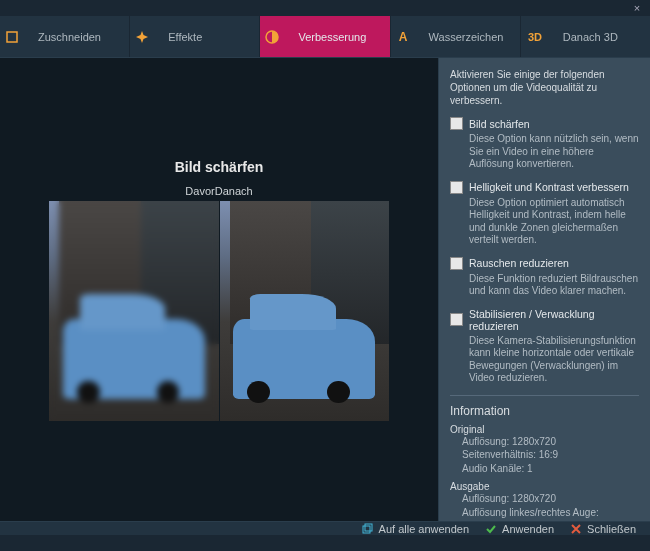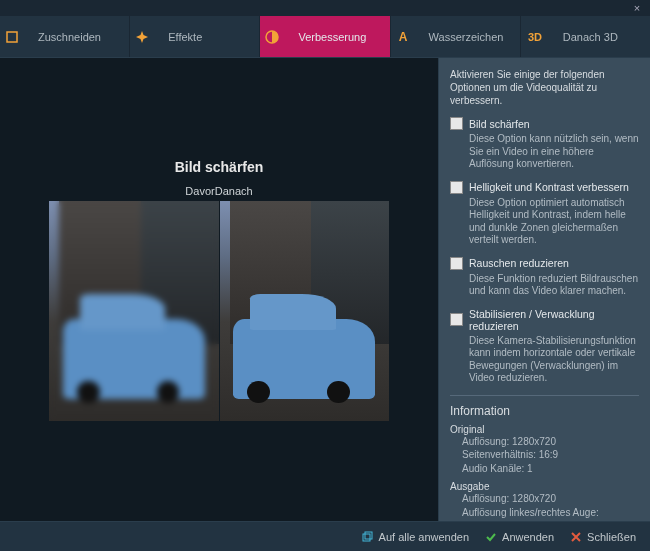--- a/index.html
+++ b/index.html
@@ -37,21 +37,21 @@
 .chk { width: 13px; height: 13px; background: #e8e8e8; border: 1px solid #888; flex-shrink: 0; cursor: pointer; }
 .opt-title { font-size: 10.5px; color: #e4e8eb; }
 .opt-desc { font-size: 10px; color: #b2bcc4; line-height: 1.25; padding-left: 19px; }
 
 .infosec { border-top: 1px solid #56697a; margin-top: auto; padding-top: 8px; }
 .infosec-title { font-size: 12px; margin-bottom: 6px; }
 .infoblk { margin-bottom: 6px; }
 .infoblk-h { font-size: 10px; color: #d8dde1; }
 .infoline { font-size: 10px; color: #b2bcc4; padding-left: 12px; line-height: 1.35; }
 
-.footer { height: 30px; background: #223341; border-top: 1px solid #2a3d4c; display: flex; align-items: center; justify-content: flex-end; gap: 16px; padding: 0 14px; font-size: 11px; color: #c2c8cc; }
+.footer { height: 14px; background: #223341; border-top: 1px solid #2a3d4c; display: flex; align-items: center; justify-content: flex-end; gap: 16px; padding: 0 14px; font-size: 11px; color: #c2c8cc; }
 .faction { display: flex; align-items: center; gap: 5px; cursor: pointer; }
 .ficon { display: inline-flex; }
 .green { color:#4dbb4d; } .red { color:#e35b3e; } .blue { color:#43b7d9; }
 </style>
 </head>
 <body>
 
 <div class="titlebar">
   <div class="close">×</div>
 </div>
@@ -152,21 +152,21 @@
         <div class="opt-title">Rauschen reduzieren</div>
       </div>
       <div class="opt-desc">Diese Funktion reduziert Bildrauschen und kann das Video klarer machen.</div>
     </div>
 
     <div class="opt">
       <div class="opt-head">
         <div class="chk"></div>
         <div class="opt-title">Stabilisieren / Verwacklung reduzieren</div>
       </div>
-      <div class="opt-desc">Diese Kamera-Stabilisierungsfunktion kann indem horizontale oder vertikale Bewegungen (Verwacklungen) im Video reduzieren.</div>
+      <div class="opt-desc">Diese Kamera-Stabilisierungsfunktion kann kleine horizontale oder vertikale Bewegungen (Verwacklungen) im Video reduzieren.</div>
     </div>
 
     <div class="infosec">
       <div class="infosec-title">Information</div>
       <div class="infoblk">
         <div class="infoblk-h">Original</div>
         <div class="infoline">Auflösung: 1280x720</div>
         <div class="infoline">Seitenverhältnis: 16:9</div>
         <div class="infoline">Audio Kanäle: 1</div>
       </div>

